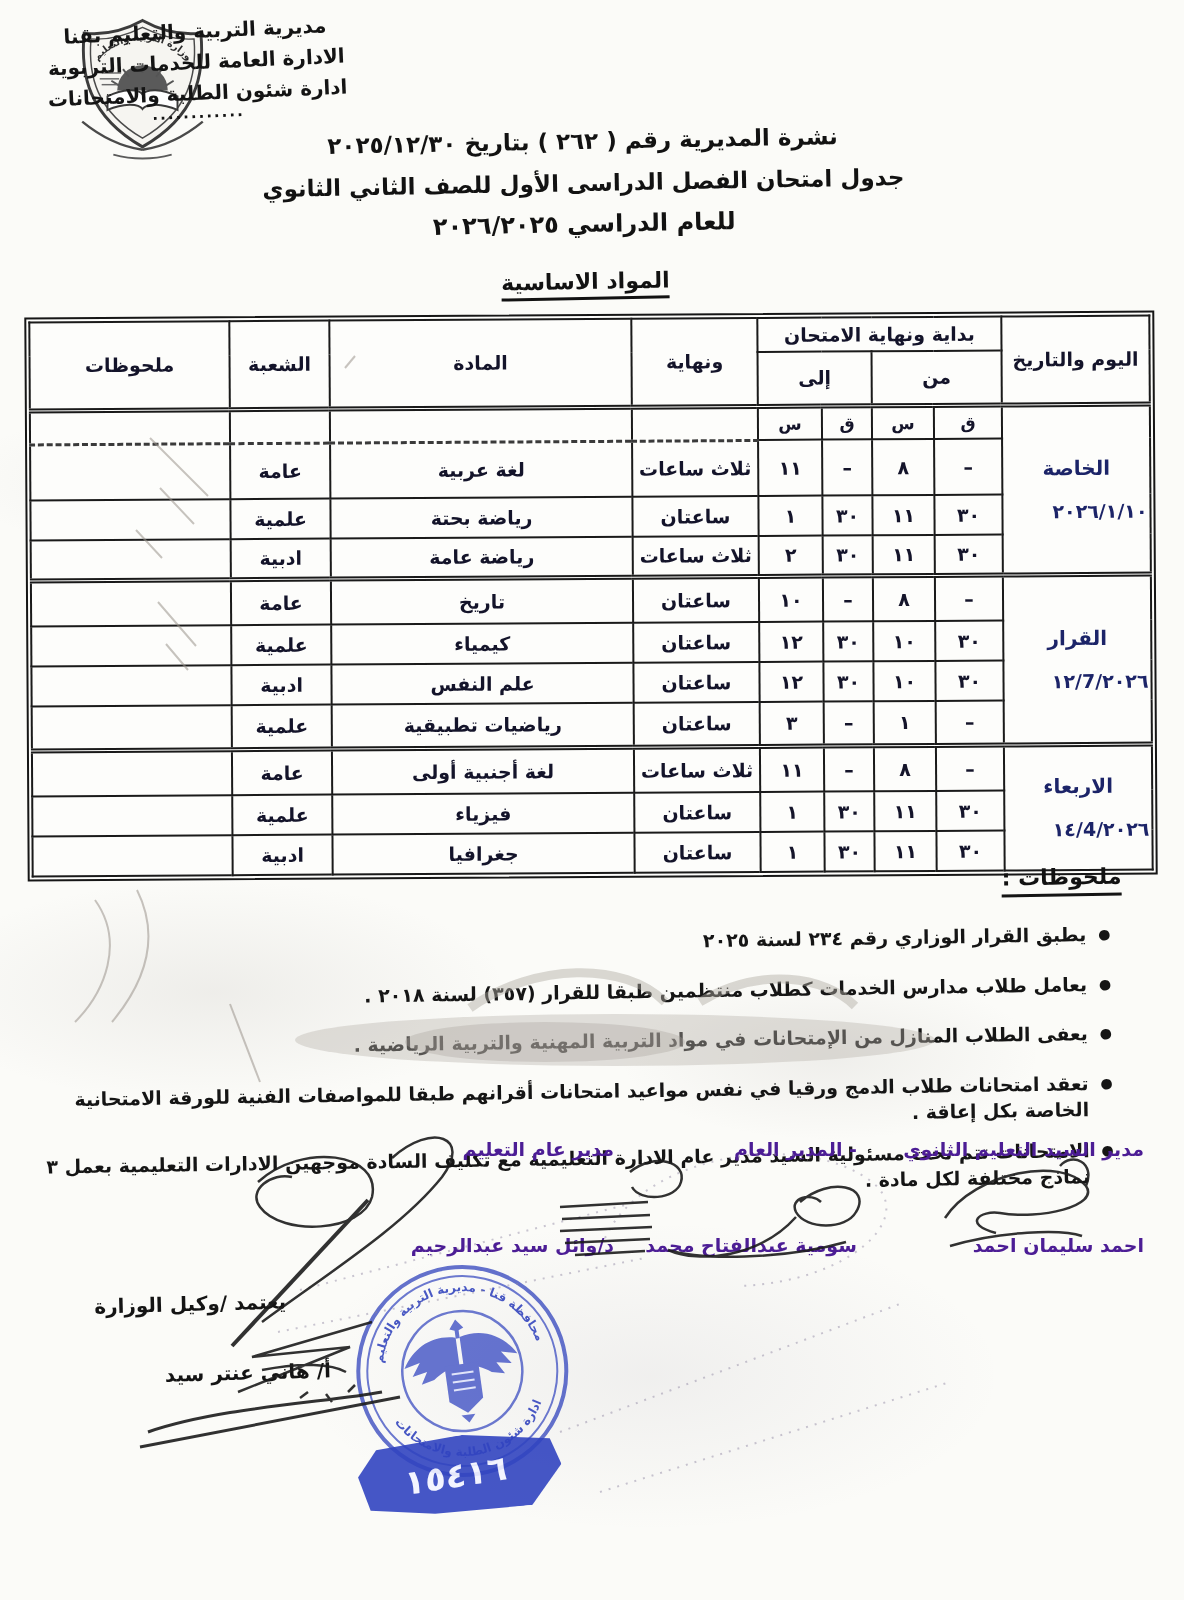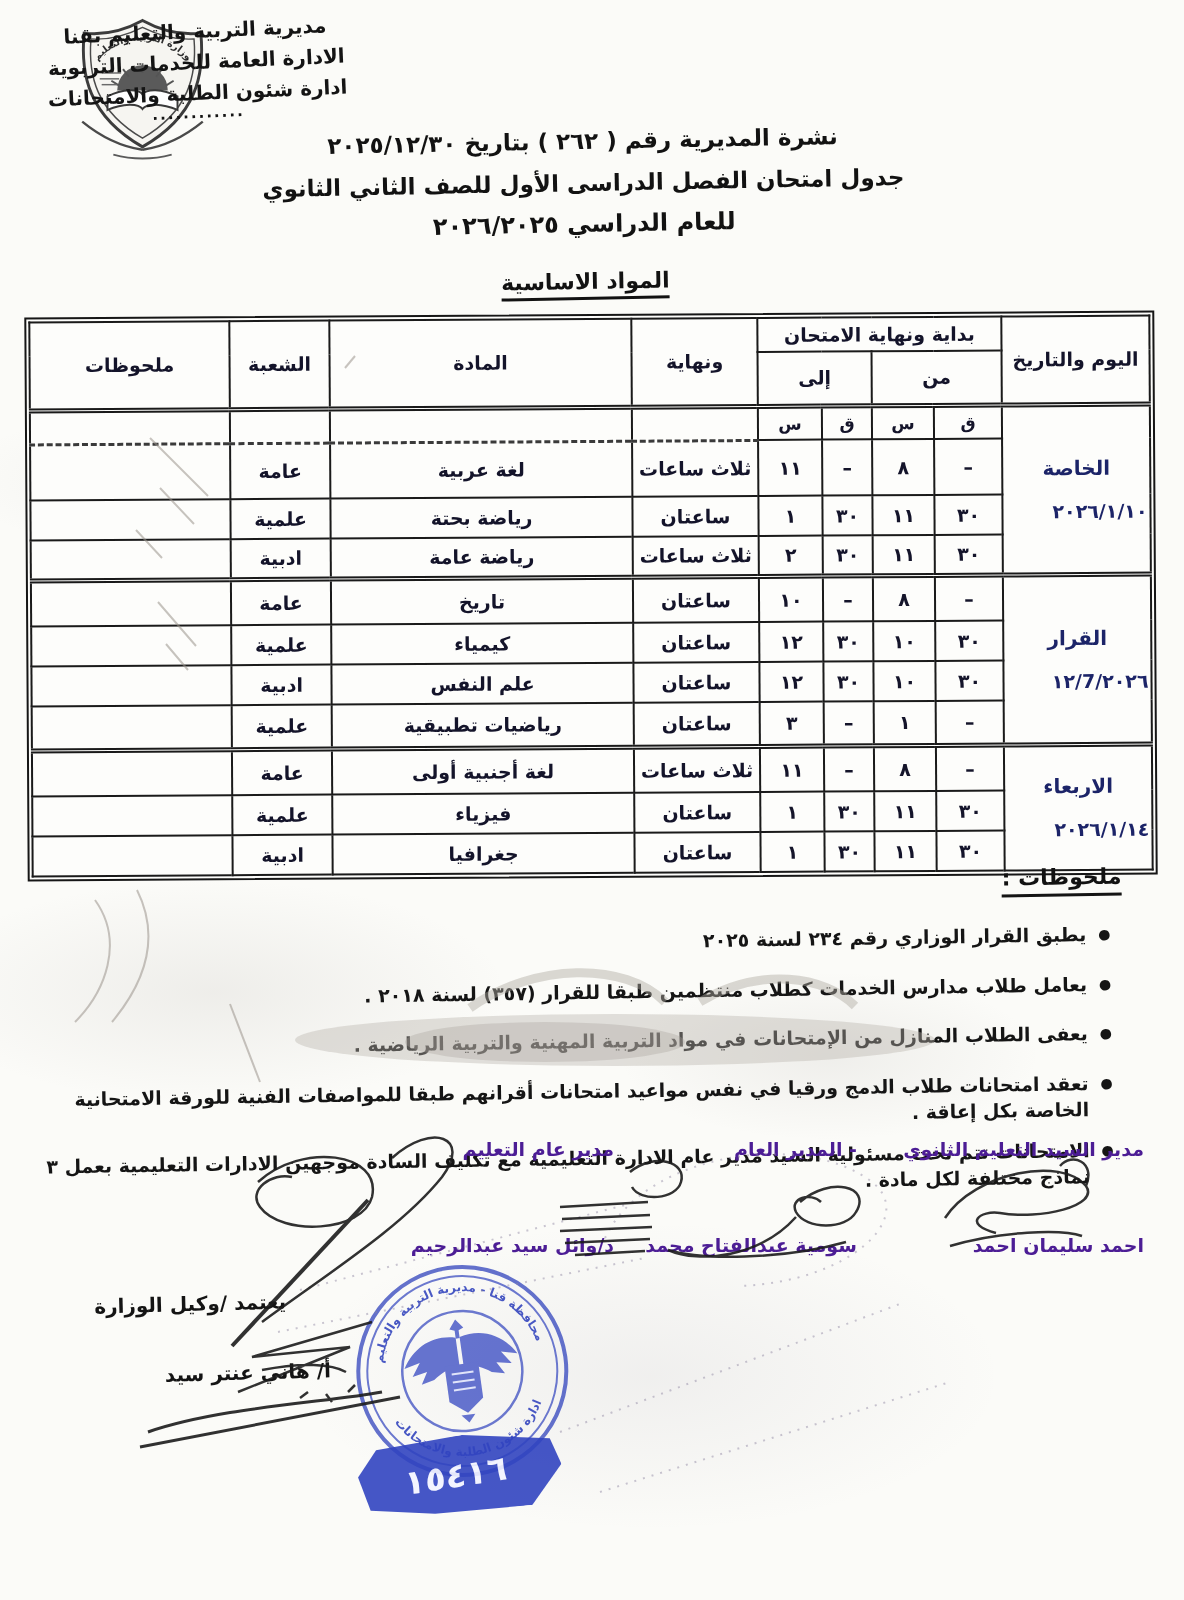--- a/index.html
+++ b/index.html
@@ -228,21 +228,21 @@
           <td>–</td>
           <td>٣</td>
           <td>ساعتان</td>
           <td>رياضيات تطبيقية</td>
           <td>علمية</td>
           <td></td>
         </tr>
         <tr class="r46">
           <td class="day-cell" rowspan="3">
             <div>الاربعاء</div>
-            <div class="date">٢٠٢٦/١/١٤</div>
+            <div class="date">٢٠٢٦/4/١٤</div>
           </td>
           <td>–</td>
           <td>٨</td>
           <td>–</td>
           <td>١١</td>
           <td>ثلاث ساعات</td>
           <td>لغة أجنبية أولى</td>
           <td>عامة</td>
           <td></td>
         </tr>

